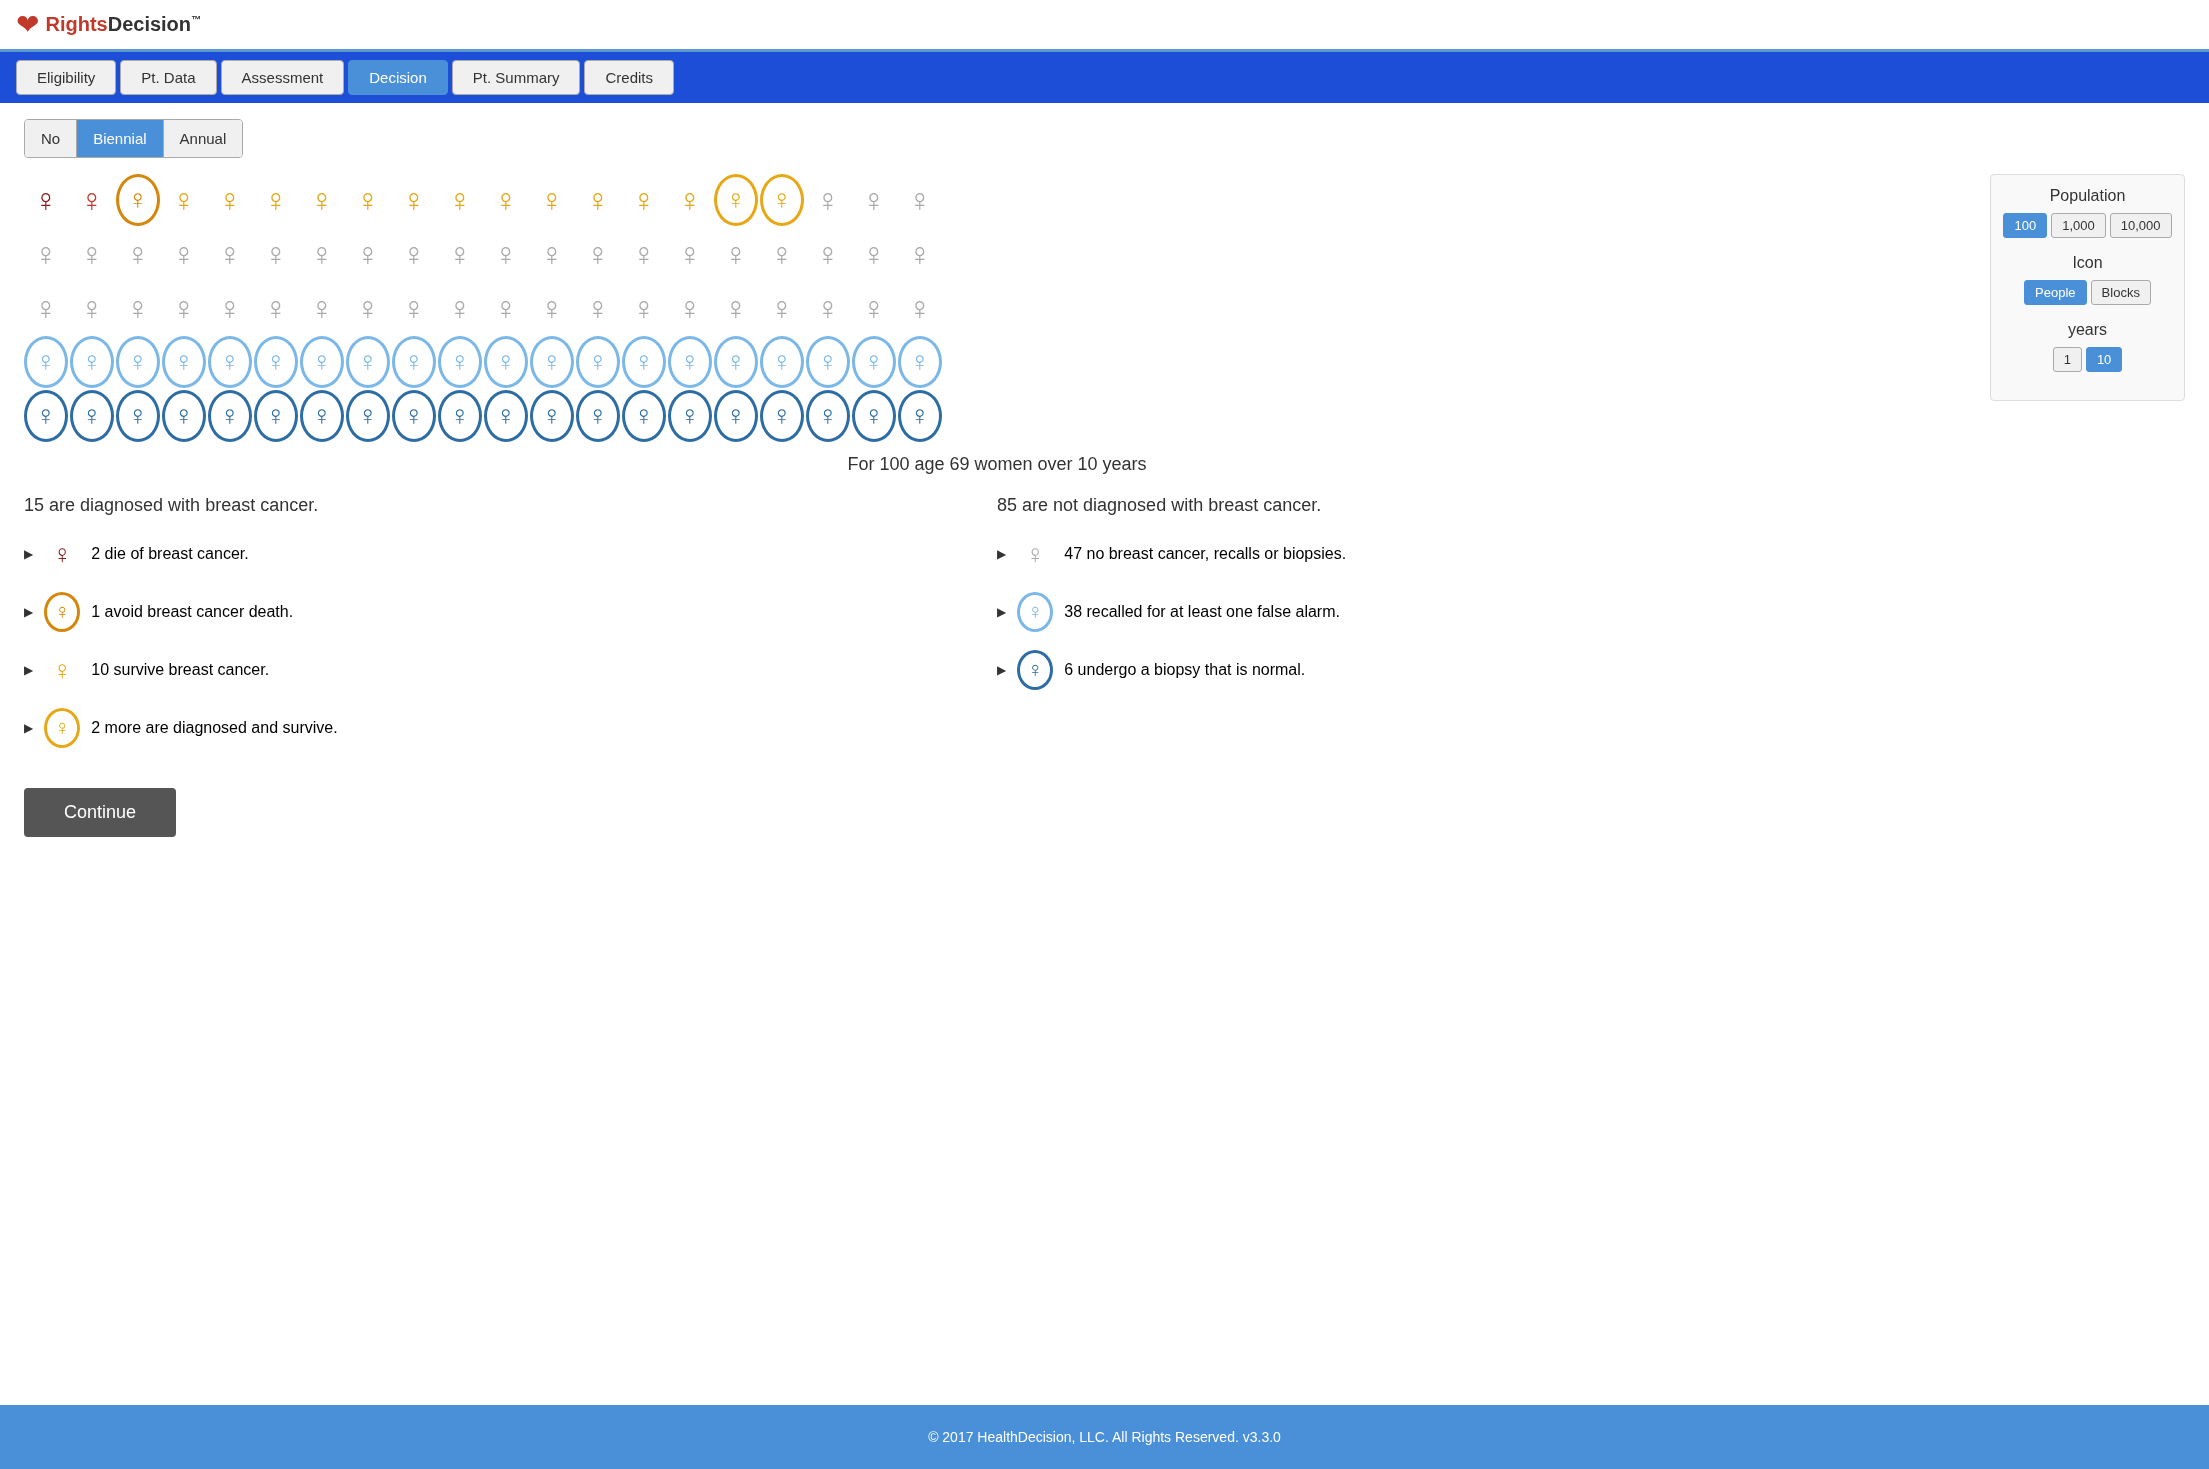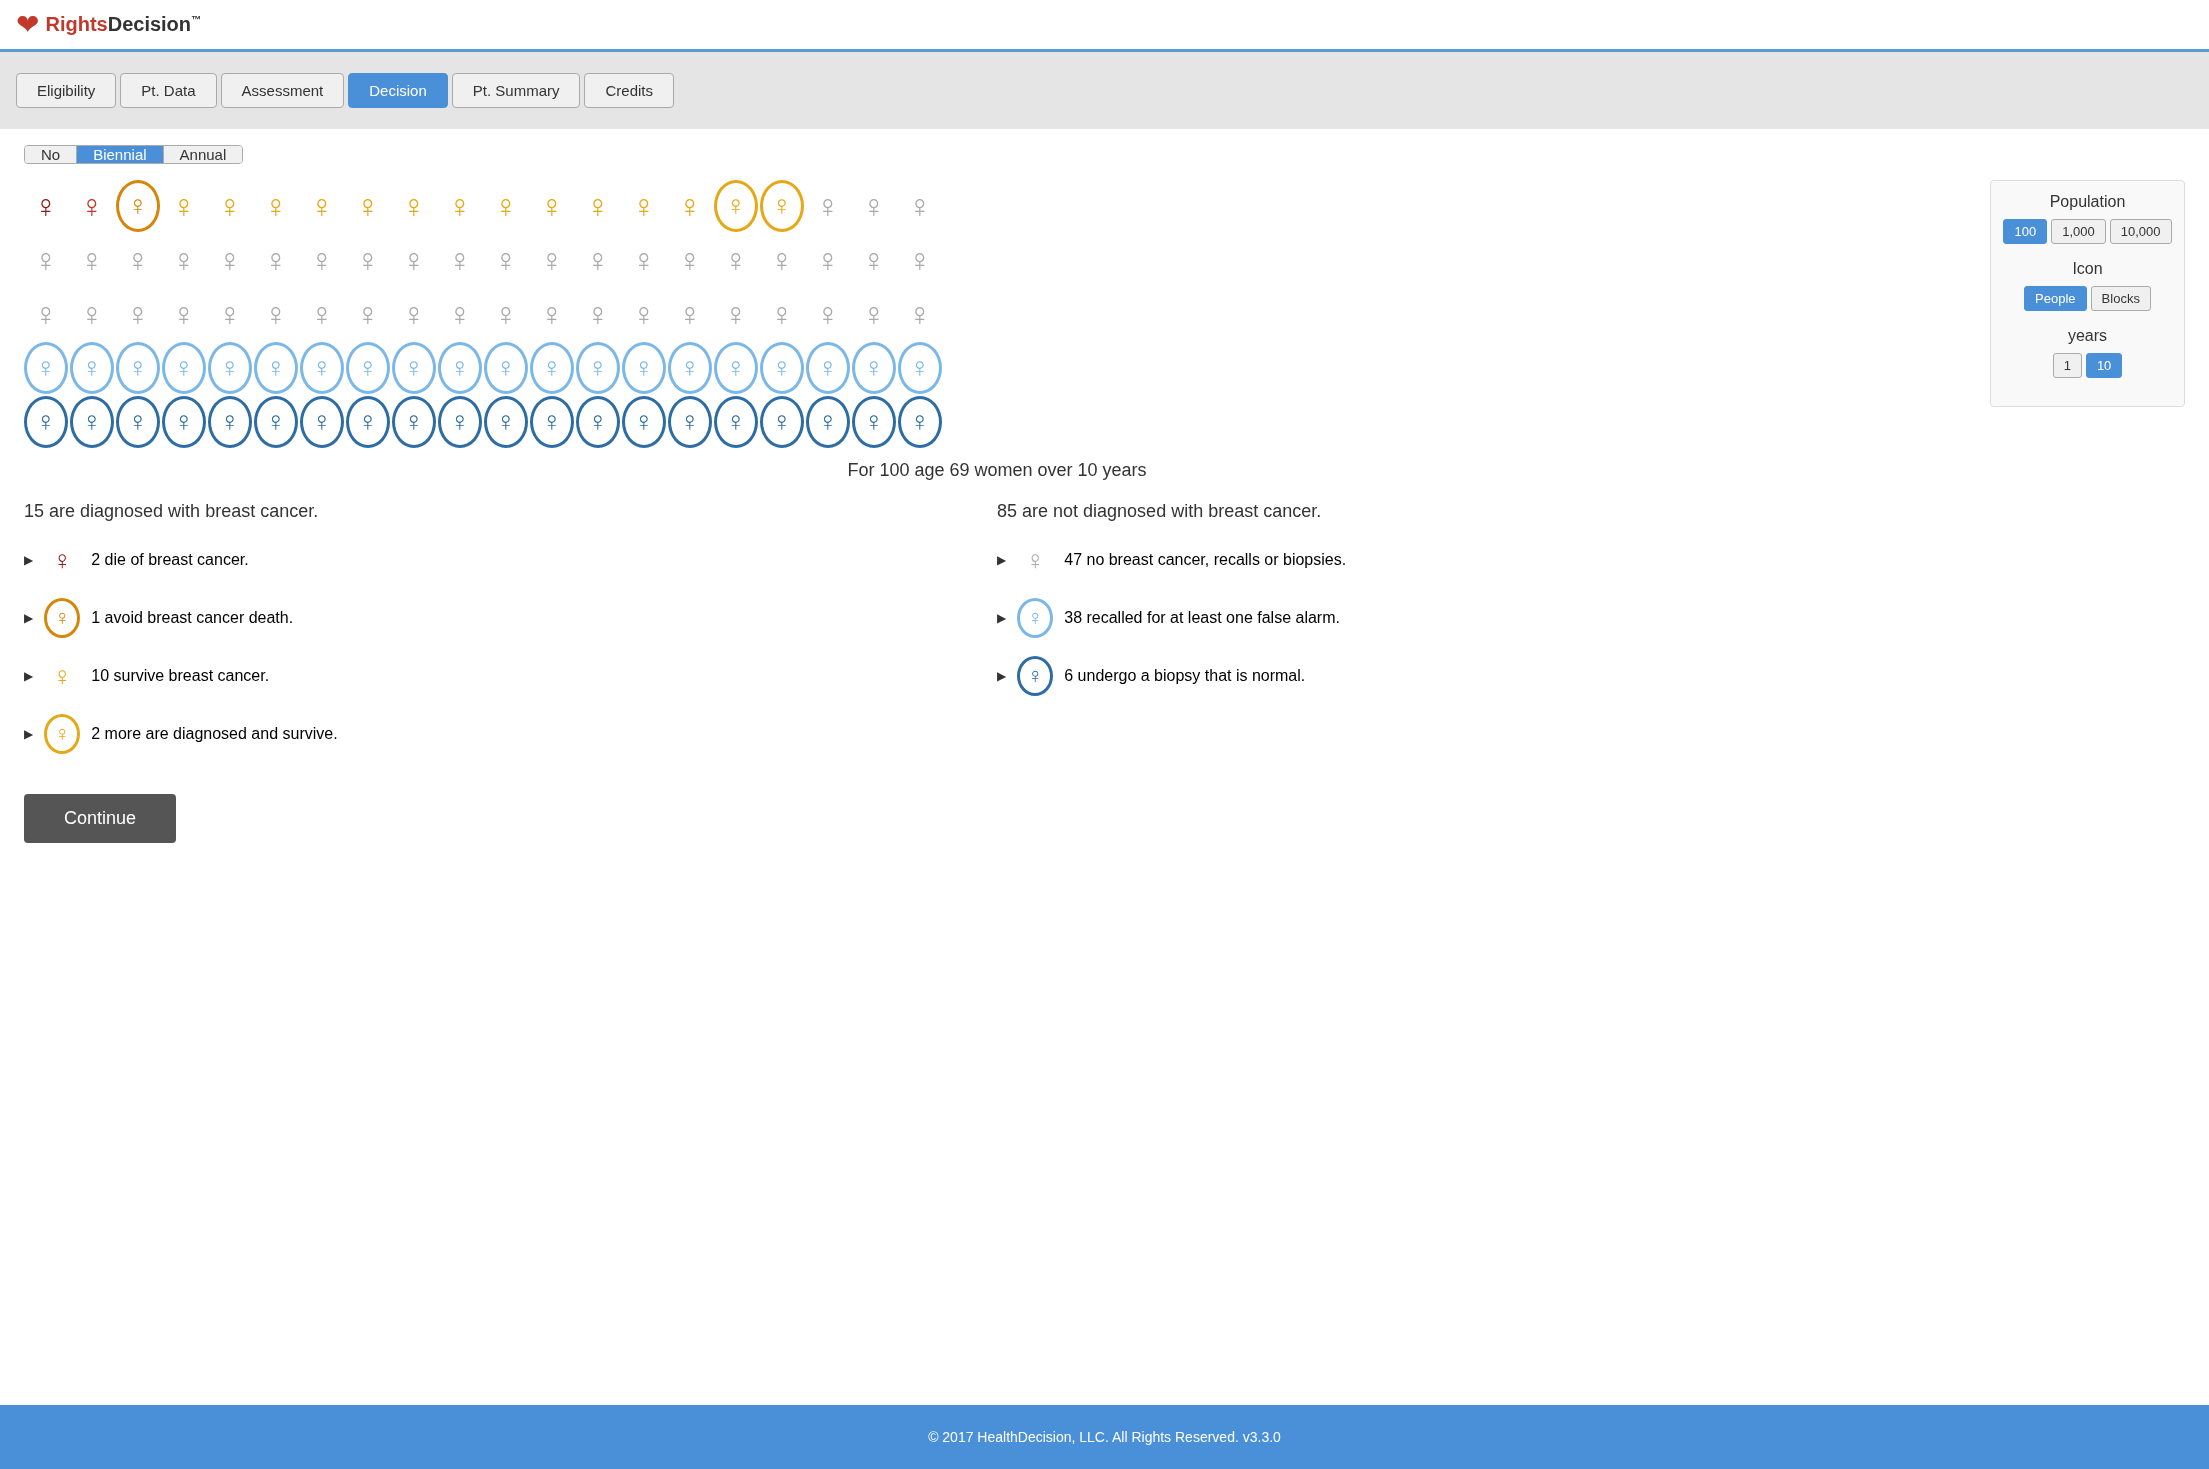--- a/index.html
+++ b/index.html
@@ -8,32 +8,32 @@
     
     .header { display: flex; align-items: center; padding: 8px 16px; border-bottom: 3px solid #5b9bd5; background: #fff; }
     .logo { display: flex; align-items: center; gap: 6px; }
     .logo-heart { color: #c0392b; font-size: 28px; }
     .logo-text { font-size: 20px; font-weight: bold; }
     .logo-text span.health { color: #c0392b; }
     .logo-text span.decision { color: #333; }
     .logo-tm { font-size: 10px; vertical-align: super; color: #333; }
 
     
-    .nav-tabs { display: flex; gap: 4px; padding: 21px 16px; background: #e5e5e5; }
+    .nav-tabs { display: flex; gap: 4px; padding: 8px 16px; background: #1d4ed8; }
     .nav-tab { padding: 8px 20px; border: 1px solid #aaa; border-radius: 4px; cursor: pointer; font-size: 15px; background: #f0f0f0; color: #333; }
     .nav-tab.active { background: #4a90d9; color: #fff; border-color: #4a90d9; }
 
     
     .main { flex: 1; padding: 16px 24px; position: relative; }
 
     
     .decision-title-row { display: flex; align-items: center; gap: 16px; margin-bottom: 16px; }
     .decision-title { font-size: 26px; color: #4a90d9; font-weight: normal; }
     .screening-options { display: flex; border: 1px solid #aaa; border-radius: 4px; overflow: hidden; }
-    .screening-option { padding: 0 16px; font-size: 15px; background: #f0f0f0; color: #333; cursor: pointer; border: none; border-right: 1px solid #aaa; }
+    .screening-option { padding: 10px 16px; font-size: 15px; background: #f0f0f0; color: #333; cursor: pointer; border: none; border-right: 1px solid #aaa; }
     .screening-option:last-child { border-right: none; }
     .screening-option.active { background: #4a90d9; color: #fff; }
 
     
     .icon-grid-container { display: flex; gap: 20px; }
     .icon-grid { flex: 1; }
     .icon-row { display: flex; flex-wrap: nowrap; gap: 2px; margin-bottom: 2px; }
 
     
     .person-icon { width: 44px; height: 52px; display: inline-flex; align-items: center; justify-content: center; font-size: 32px; flex-shrink: 0; }

